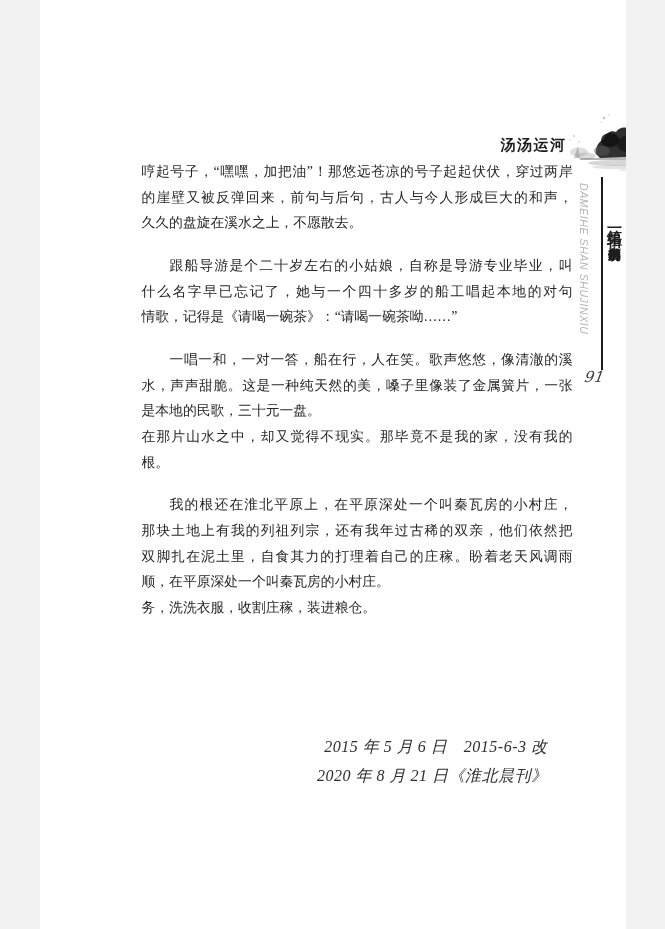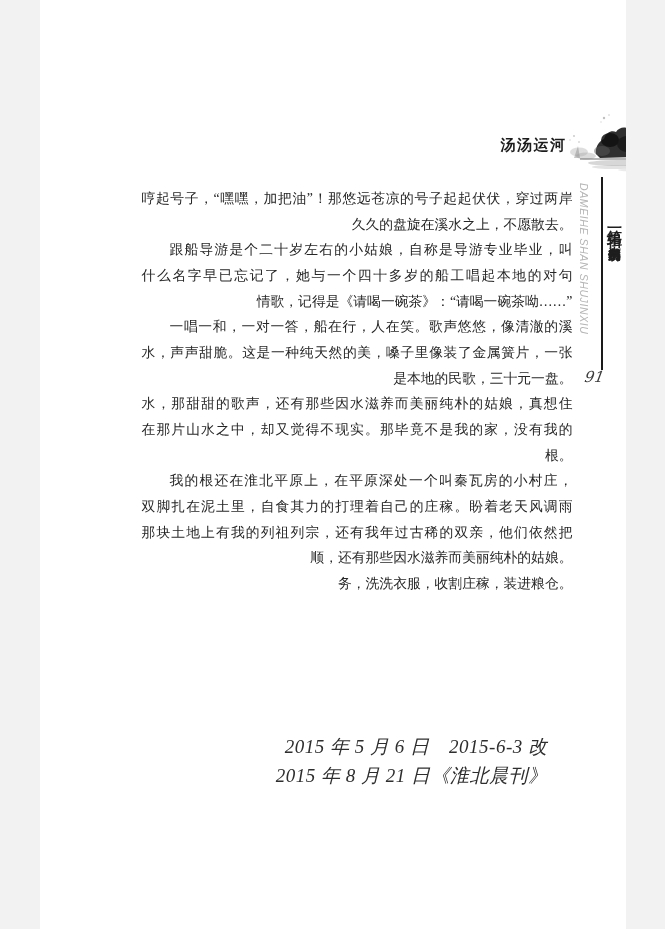--- a/index.html
+++ b/index.html
@@ -41,37 +41,37 @@
   }
   .volume-label{font-size:15px;letter-spacing:1.5px;font-weight:600;}
   .volume-title{font-size:12.5px;letter-spacing:0.5px;font-weight:600;margin-inline-start:13px;}
   .page-number{
     position:absolute;left:545px;top:368px;
     font-family:"DejaVu Serif","Liberation Serif",serif;
     font-style:italic;font-size:15px;color:#3c3c3c;transform:skewX(-10deg);
   }
   
   .body-text{
-    position:absolute;left:102px;top:186px;width:431px;
+    position:absolute;left:102px;top:159px;width:431px;
     font-size:13.8px;color:var(--text-color);
   }
   .line{
     height:25.68px;line-height:25.68px;white-space:nowrap;
-    text-align:right;overflow:visible;
+    text-align:left;overflow:visible;
   }
   .line.fill{
     white-space:normal;text-align:justify;text-align-last:justify;
     text-justify:inter-character;
   }
-  .line.indent{padding-left:28px;}
+  .line.indent{padding-left:28px;margin-top:17px;}
   
   .dates{
     position:absolute;left:102px;top:732px;width:431px;
     box-sizing:border-box;padding-right:25px;text-align:right;
-    font-style:italic;font-size:19px;color:#2e2e2e;line-height:29px;
+    font-style:italic;font-size:16px;color:#2e2e2e;line-height:29px;
     letter-spacing:0.5px;
   }
 </style>
 </head>
 <body>
 
 <div class="page">
 
   <div class="header-title">汤汤运河</div>
 
@@ -106,35 +106,35 @@
 
   <div class="sidebar-rule"></div>
   <div class="sidebar-pinyin">DAMEIHE SHAN SHUJINXIU</div>
   <div class="sidebar-cn">
     <span class="volume-label">第一辑</span><span class="volume-title">大美河山书锦绣</span>
   </div>
   <div class="page-number">91</div>
 
   <div class="body-text">
       <div class="line fill">哼起号子，“嘿嘿，加把油”！那悠远苍凉的号子起起伏伏，穿过两岸</div>
+      <div class="line fill">的崖壁又被反弹回来，前句与后句，古人与今人形成巨大的和声，</div>
       <div class="line">久久的盘旋在溪水之上，不愿散去。</div>
       <div class="line fill indent">跟船导游是个二十岁左右的小姑娘，自称是导游专业毕业，叫</div>
       <div class="line fill">什么名字早已忘记了，她与一个四十多岁的船工唱起本地的对句</div>
       <div class="line">情歌，记得是《请喝一碗茶》：“请喝一碗茶呦……”</div>
       <div class="line fill indent">一唱一和，一对一答，船在行，人在笑。歌声悠悠，像清澈的溪</div>
       <div class="line fill">水，声声甜脆。这是一种纯天然的美，嗓子里像装了金属簧片，一张</div>
       <div class="line">是本地的民歌，三十元一盘。</div>
-      <div class="line fill">水，那甜甜的歌声，还有那些因水滋养而美丽纯朴的姑娘，真想住</div>
       <div class="line fill">在那片山水之中，却又觉得不现实。那毕竟不是我的家，没有我的</div>
       <div class="line">根。</div>
       <div class="line fill indent">我的根还在淮北平原上，在平原深处一个叫秦瓦房的小村庄，</div>
+      <div class="line fill">那块土地上有我的列祖列宗，还有我年过古稀的双亲，他们依然把</div>
       <div class="line fill">双脚扎在泥土里，自食其力的打理着自己的庄稼。盼着老天风调雨</div>
-      <div class="line fill">那块土地上有我的列祖列宗，还有我年过古稀的双亲，他们依然把</div>
-      <div class="line">顺，还有那些因水滋养而美丽纯朴的姑娘。</div>
+      <div class="line">顺，在平原深处一个叫秦瓦房的小村庄。</div>
       <div class="line">务，洗洗衣服，收割庄稼，装进粮仓。</div>
     </div>
 
   <div class="dates">
     <div>2015 年 5 月 6 日　2015-6-3 改</div>
-    <div>2015 年 8 月 21 日《淮北晨刊》</div>
+    <div>2020 年 8 月 21 日《淮北晨刊》</div>
   </div>
 
 </div>
 
 </body></html>

